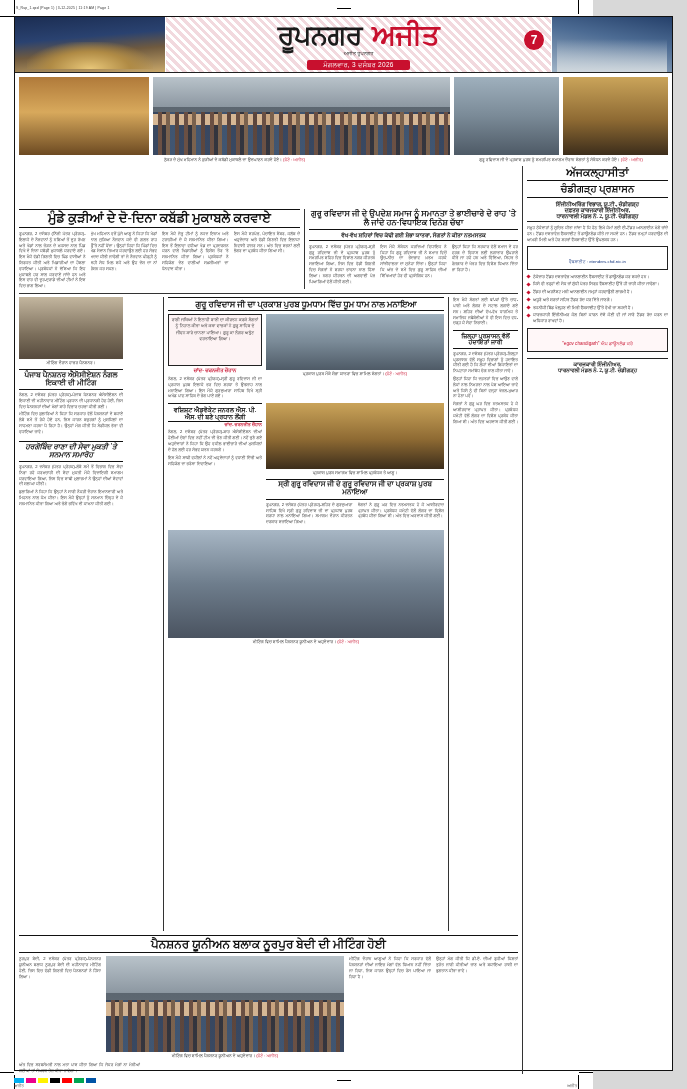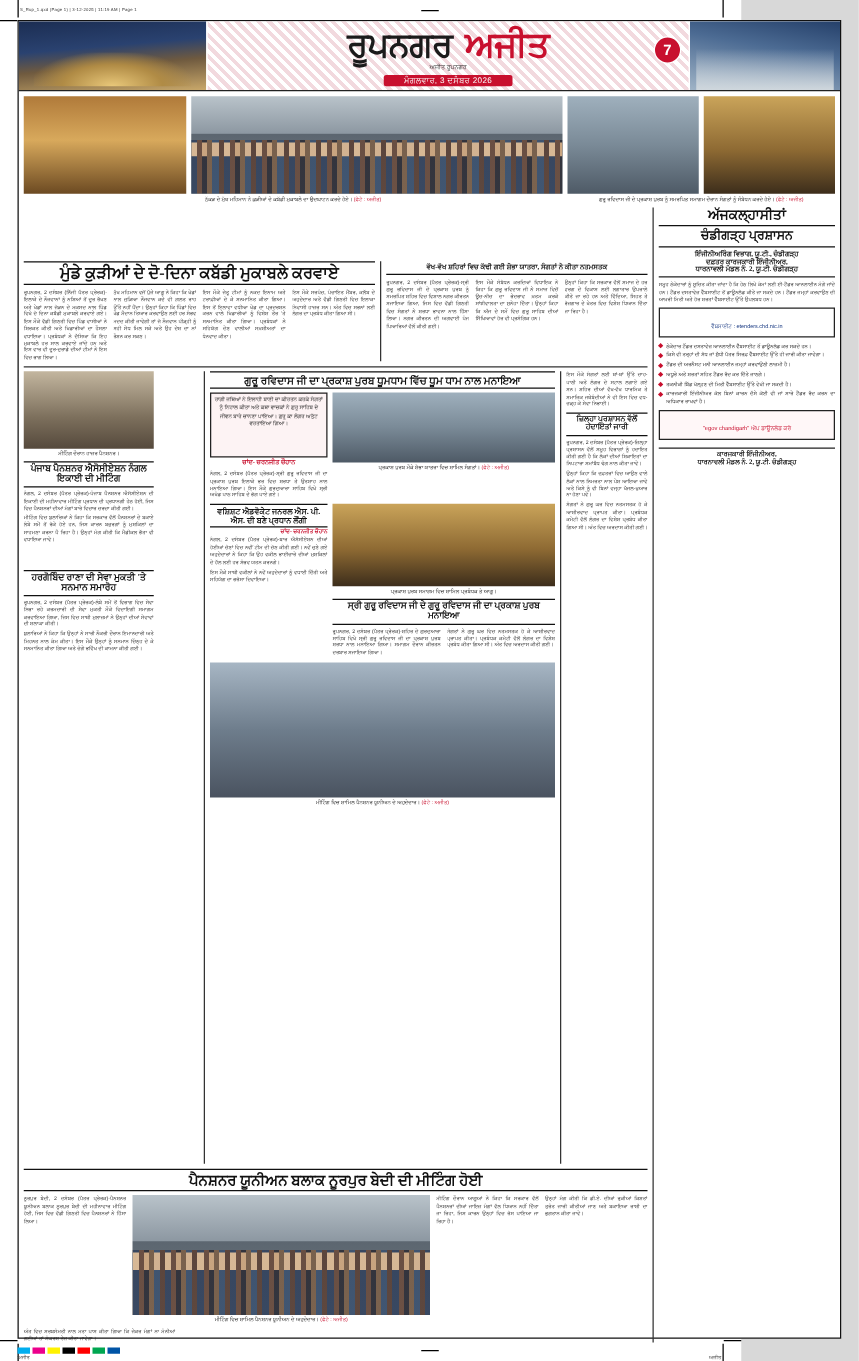--- a/index.html
+++ b/index.html
@@ -226,41 +226,42 @@
             <div class="sec-head headline" style="font-size:13px;">ਮੁੰਡੇ ਕੁੜੀਆਂ ਦੇ ਦੋ-ਦਿਨਾ ਕਬੱਡੀ ਮੁਕਾਬਲੇ ਕਰਵਾਏ</div>
             <div style="display:flex; gap:5px; margin-top:3px;">
               <div class="body-text" style="flex:1;">ਰੂਪਨਗਰ, 2 ਦਸੰਬਰ (ਨਿੱਜੀ ਪੱਤਰ ਪ੍ਰੇਰਕ)-ਇਲਾਕੇ ਦੇ ਨੌਜਵਾਨਾਂ ਨੂੰ ਨਸ਼ਿਆਂ ਤੋਂ ਦੂਰ ਰੱਖਣ ਅਤੇ ਖੇਡਾਂ ਨਾਲ ਜੋੜਨ ਦੇ ਮਕਸਦ ਨਾਲ ਪਿੰਡ ਵਿਖੇ ਦੋ ਦਿਨਾ ਕਬੱਡੀ ਮੁਕਾਬਲੇ ਕਰਵਾਏ ਗਏ। ਇਸ ਮੌਕੇ ਵੱਡੀ ਗਿਣਤੀ ਵਿਚ ਪਿੰਡ ਵਾਸੀਆਂ ਨੇ ਸ਼ਿਰਕਤ ਕੀਤੀ ਅਤੇ ਖਿਡਾਰੀਆਂ ਦਾ ਹੌਸਲਾ ਵਧਾਇਆ। ਪ੍ਰਬੰਧਕਾਂ ਨੇ ਦੱਸਿਆ ਕਿ ਇਹ ਮੁਕਾਬਲੇ ਹਰ ਸਾਲ ਕਰਵਾਏ ਜਾਂਦੇ ਹਨ ਅਤੇ ਇਸ ਵਾਰ ਵੀ ਦੂਰ-ਦੁਰਾਡੇ ਦੀਆਂ ਟੀਮਾਂ ਨੇ ਇਸ ਵਿਚ ਭਾਗ ਲਿਆ।</div>
               <div class="body-text" style="flex:1;">ਮੁੱਖ ਮਹਿਮਾਨ ਵਜੋਂ ਪੁੱਜੇ ਆਗੂ ਨੇ ਕਿਹਾ ਕਿ ਖੇਡਾਂ ਨਾਲ ਜੁੜਿਆ ਨੌਜਵਾਨ ਕਦੇ ਵੀ ਗ਼ਲਤ ਰਾਹ ਉੱਤੇ ਨਹੀਂ ਪੈਂਦਾ। ਉਨ੍ਹਾਂ ਕਿਹਾ ਕਿ ਪਿੰਡਾਂ ਵਿਚ ਖੇਡ ਮੈਦਾਨ ਤਿਆਰ ਕਰਵਾਉਣ ਲਈ ਹਰ ਸੰਭਵ ਮਦਦ ਕੀਤੀ ਜਾਵੇਗੀ ਤਾਂ ਜੋ ਨੌਜਵਾਨ ਪੀੜ੍ਹੀ ਨੂੰ ਸਹੀ ਸੇਧ ਮਿਲ ਸਕੇ ਅਤੇ ਉਹ ਦੇਸ਼ ਦਾ ਨਾਂ ਰੌਸ਼ਨ ਕਰ ਸਕਣ।</div>
               <div class="body-text" style="flex:1;">ਇਸ ਮੌਕੇ ਜੇਤੂ ਟੀਮਾਂ ਨੂੰ ਨਕਦ ਇਨਾਮ ਅਤੇ ਟਰਾਫ਼ੀਆਂ ਦੇ ਕੇ ਸਨਮਾਨਿਤ ਕੀਤਾ ਗਿਆ। ਇਸ ਤੋਂ ਇਲਾਵਾ ਵਧੀਆ ਖੇਡ ਦਾ ਪ੍ਰਦਰਸ਼ਨ ਕਰਨ ਵਾਲੇ ਖਿਡਾਰੀਆਂ ਨੂੰ ਵਿਸ਼ੇਸ਼ ਤੌਰ 'ਤੇ ਸਨਮਾਨਿਤ ਕੀਤਾ ਗਿਆ। ਪ੍ਰਬੰਧਕਾਂ ਨੇ ਸਹਿਯੋਗ ਦੇਣ ਵਾਲੀਆਂ ਸਖ਼ਸ਼ੀਅਤਾਂ ਦਾ ਧੰਨਵਾਦ ਕੀਤਾ।</div>
               <div class="body-text" style="flex:1;">ਇਸ ਮੌਕੇ ਸਰਪੰਚ, ਪੰਚਾਇਤ ਮੈਂਬਰ, ਕਲੱਬ ਦੇ ਅਹੁਦੇਦਾਰ ਅਤੇ ਵੱਡੀ ਗਿਣਤੀ ਵਿਚ ਇਲਾਕਾ ਨਿਵਾਸੀ ਹਾਜ਼ਰ ਸਨ। ਅੰਤ ਵਿਚ ਸਭਨਾਂ ਲਈ ਲੰਗਰ ਦਾ ਪ੍ਰਬੰਧ ਕੀਤਾ ਗਿਆ ਸੀ।</div>
             </div>
           </div>
 
           <div style="flex:0 0 214px; border-left:1px solid #333; padding-left:4px;">
+            <div class="headline" style="font-size:8.2px; padding-bottom:2px; border-bottom:1px solid #111;">ਗੁਰੂ ਰਵਿਦਾਸ ਜੀ ਦੇ ਉਪਦੇਸ਼ ਸਮਾਜ ਨੂੰ ਸਮਾਨਤਾ ਤੇ ਭਾਈਚਾਰੇ ਦੇ ਰਾਹ 'ਤੇ ਲੈ ਜਾਂਦੇ ਹਨ-ਵਿਧਾਇਕ ਦਿਨੇਸ਼ ਚੱਢਾ</div>
             <div class="headline" style="font-size:5.6px; padding:2px 0; border-bottom:1px solid #111;">ਵੱਖ-ਵੱਖ ਸ਼ਹਿਰਾਂ ਵਿਚ ਕੱਢੀ ਗਈ ਸ਼ੋਭਾ ਯਾਤਰਾ, ਸੰਗਤਾਂ ਨੇ ਕੀਤਾ ਨਤਮਸਤਕ</div>
             <div style="display:flex; gap:5px; margin-top:3px;">
               <div class="body-text" style="flex:1;">ਰੂਪਨਗਰ, 2 ਦਸੰਬਰ (ਪੱਤਰ ਪ੍ਰੇਰਕ)-ਸ੍ਰੀ ਗੁਰੂ ਰਵਿਦਾਸ ਜੀ ਦੇ ਪ੍ਰਕਾਸ਼ ਪੁਰਬ ਨੂੰ ਸਮਰਪਿਤ ਸ਼ਹਿਰ ਵਿਚ ਵਿਸ਼ਾਲ ਨਗਰ ਕੀਰਤਨ ਸਜਾਇਆ ਗਿਆ, ਜਿਸ ਵਿਚ ਵੱਡੀ ਗਿਣਤੀ ਵਿਚ ਸੰਗਤਾਂ ਨੇ ਸ਼ਰਧਾ ਭਾਵਨਾ ਨਾਲ ਹਿੱਸਾ ਲਿਆ। ਨਗਰ ਕੀਰਤਨ ਦੀ ਅਗਵਾਈ ਪੰਜ ਪਿਆਰਿਆਂ ਵੱਲੋਂ ਕੀਤੀ ਗਈ।</div>
               <div class="body-text" style="flex:1;">ਇਸ ਮੌਕੇ ਸੰਬੋਧਨ ਕਰਦਿਆਂ ਵਿਧਾਇਕ ਨੇ ਕਿਹਾ ਕਿ ਗੁਰੂ ਰਵਿਦਾਸ ਜੀ ਨੇ ਸਮਾਜ ਵਿਚੋਂ ਊਚ-ਨੀਚ ਦਾ ਭੇਦਭਾਵ ਖ਼ਤਮ ਕਰਕੇ ਸਾਂਝੀਵਾਲਤਾ ਦਾ ਸੁਨੇਹਾ ਦਿੱਤਾ। ਉਨ੍ਹਾਂ ਕਿਹਾ ਕਿ ਅੱਜ ਦੇ ਸਮੇਂ ਵਿਚ ਗੁਰੂ ਸਾਹਿਬ ਦੀਆਂ ਸਿੱਖਿਆਵਾਂ ਹੋਰ ਵੀ ਪ੍ਰਸੰਗਿਕ ਹਨ।</div>
               <div class="body-text" style="flex:1;">ਉਨ੍ਹਾਂ ਕਿਹਾ ਕਿ ਸਰਕਾਰ ਵੱਲੋਂ ਸਮਾਜ ਦੇ ਹਰ ਵਰਗ ਦੇ ਵਿਕਾਸ ਲਈ ਲਗਾਤਾਰ ਉਪਰਾਲੇ ਕੀਤੇ ਜਾ ਰਹੇ ਹਨ ਅਤੇ ਵਿੱਦਿਆ, ਸਿਹਤ ਤੇ ਰੋਜ਼ਗਾਰ ਦੇ ਖੇਤਰ ਵਿਚ ਵਿਸ਼ੇਸ਼ ਧਿਆਨ ਦਿੱਤਾ ਜਾ ਰਿਹਾ ਹੈ।</div>
             </div>
           </div>
         </div>
 
         <div class="hline" style="position:relative; height:1px; background:#333; margin:4px 0 3px 0;"></div>
 
         <div style="display:flex; gap:4px; flex:1 1 auto;">
 
           <div style="flex:0 0 104px;">
             <div class="photo indoor" style="height:62px;"></div>
             <div class="cap">ਮੀਟਿੰਗ ਦੌਰਾਨ ਹਾਜ਼ਰ ਪੈਨਸ਼ਨਰ।</div>
             <div class="sec-head headline" style="font-size:7.4px; margin-top:2px;">ਪੰਜਾਬ ਪੈਨਸ਼ਨਰ ਐਸੋਸੀਏਸ਼ਨ ਨੰਗਲ ਇਕਾਈ ਦੀ ਮੀਟਿੰਗ</div>
             <div class="body-text" style="margin-top:2px;">ਨੰਗਲ, 2 ਦਸੰਬਰ (ਪੱਤਰ ਪ੍ਰੇਰਕ)-ਪੰਜਾਬ ਪੈਨਸ਼ਨਰ ਐਸੋਸੀਏਸ਼ਨ ਦੀ ਇਕਾਈ ਦੀ ਮਹੀਨਾਵਾਰ ਮੀਟਿੰਗ ਪ੍ਰਧਾਨ ਦੀ ਪ੍ਰਧਾਨਗੀ ਹੇਠ ਹੋਈ, ਜਿਸ ਵਿਚ ਪੈਨਸ਼ਨਰਾਂ ਦੀਆਂ ਮੰਗਾਂ ਬਾਰੇ ਵਿਚਾਰ ਚਰਚਾ ਕੀਤੀ ਗਈ।</div>
             <div class="body-text" style="margin-top:2px;">ਮੀਟਿੰਗ ਵਿਚ ਬੁਲਾਰਿਆਂ ਨੇ ਕਿਹਾ ਕਿ ਸਰਕਾਰ ਵੱਲੋਂ ਪੈਨਸ਼ਨਰਾਂ ਦੇ ਬਕਾਏ ਲੰਬੇ ਸਮੇਂ ਤੋਂ ਰੋਕੇ ਹੋਏ ਹਨ, ਜਿਸ ਕਾਰਨ ਬਜ਼ੁਰਗਾਂ ਨੂੰ ਮੁਸ਼ਕਿਲਾਂ ਦਾ ਸਾਹਮਣਾ ਕਰਨਾ ਪੈ ਰਿਹਾ ਹੈ। ਉਨ੍ਹਾਂ ਮੰਗ ਕੀਤੀ ਕਿ ਮੈਡੀਕਲ ਭੱਤਾ ਵੀ ਵਧਾਇਆ ਜਾਵੇ।</div>
 
-            <div class="sec-head headline" style="font-size:7.4px; margin-top:21px;">ਹਰਗੋਬਿੰਦ ਰਾਣਾ ਦੀ ਸੇਵਾ ਮੁਕਤੀ 'ਤੇ ਸਨਮਾਨ ਸਮਾਰੋਹ</div>
+            <div class="sec-head headline" style="font-size:7.4px; margin-top:6px;font-style:italic;">ਹਰਗੋਬਿੰਦ ਰਾਣਾ ਦੀ ਸੇਵਾ ਮੁਕਤੀ 'ਤੇ ਸਨਮਾਨ ਸਮਾਰੋਹ</div>
             <div class="body-text" style="margin-top:2px;">ਰੂਪਨਗਰ, 2 ਦਸੰਬਰ (ਪੱਤਰ ਪ੍ਰੇਰਕ)-ਲੰਬੇ ਸਮੇਂ ਤੋਂ ਵਿਭਾਗ ਵਿਚ ਸੇਵਾ ਨਿਭਾ ਰਹੇ ਕਰਮਚਾਰੀ ਦੀ ਸੇਵਾ ਮੁਕਤੀ ਮੌਕੇ ਵਿਦਾਇਗੀ ਸਮਾਗਮ ਕਰਵਾਇਆ ਗਿਆ, ਜਿਸ ਵਿਚ ਸਾਥੀ ਮੁਲਾਜ਼ਮਾਂ ਨੇ ਉਨ੍ਹਾਂ ਦੀਆਂ ਸੇਵਾਵਾਂ ਦੀ ਸ਼ਲਾਘਾ ਕੀਤੀ।</div>
             <div class="body-text" style="margin-top:2px;">ਬੁਲਾਰਿਆਂ ਨੇ ਕਿਹਾ ਕਿ ਉਨ੍ਹਾਂ ਨੇ ਸਾਰੀ ਨੌਕਰੀ ਦੌਰਾਨ ਇਮਾਨਦਾਰੀ ਅਤੇ ਮਿਹਨਤ ਨਾਲ ਕੰਮ ਕੀਤਾ। ਇਸ ਮੌਕੇ ਉਨ੍ਹਾਂ ਨੂੰ ਸਨਮਾਨ ਚਿੰਨ੍ਹ ਦੇ ਕੇ ਸਨਮਾਨਿਤ ਕੀਤਾ ਗਿਆ ਅਤੇ ਚੰਗੇ ਭਵਿੱਖ ਦੀ ਕਾਮਨਾ ਕੀਤੀ ਗਈ।</div>
           </div>
 
           <div style="flex:1 1 auto; border-left:1px solid #333; padding-left:4px;margin-left:36px;">
 
             <div class="sec-head headline" style="font-size:8.4px;">ਗੁਰੂ ਰਵਿਦਾਸ ਜੀ ਦਾ ਪ੍ਰਕਾਸ਼ ਪੁਰਬ ਧੂਮਧਾਮ ਵਿੱਚ ਧੂਮ ਧਾਮ ਨਾਲ ਮਨਾਇਆ</div>
 
             <div style="display:flex; gap:4px; margin-top:3px;">
               <div style="flex:0 0 94px;">

